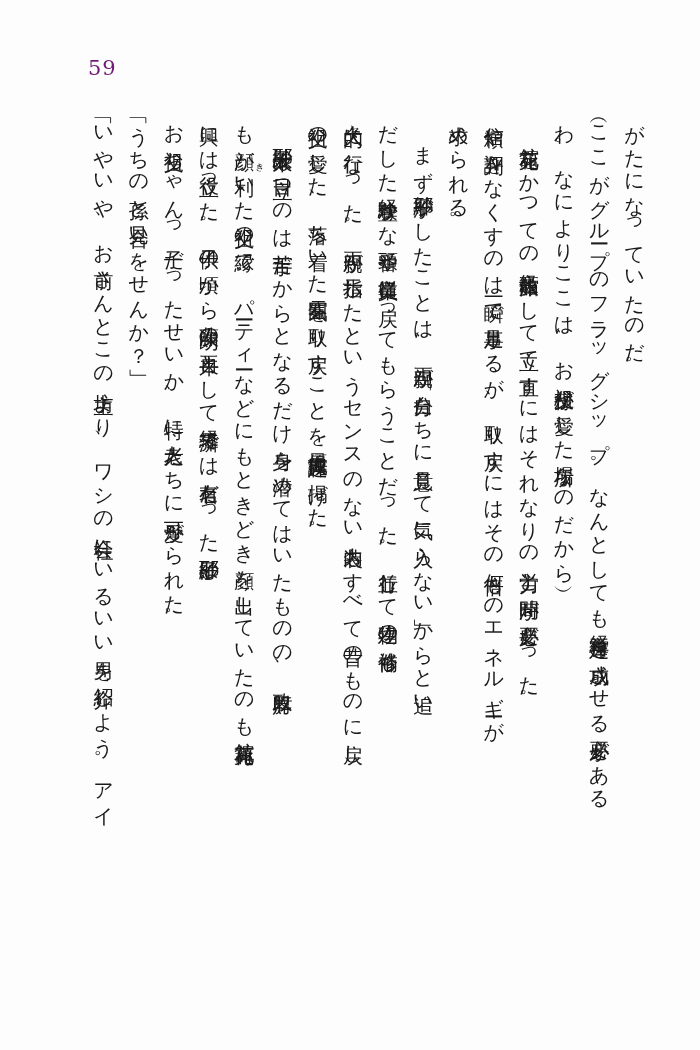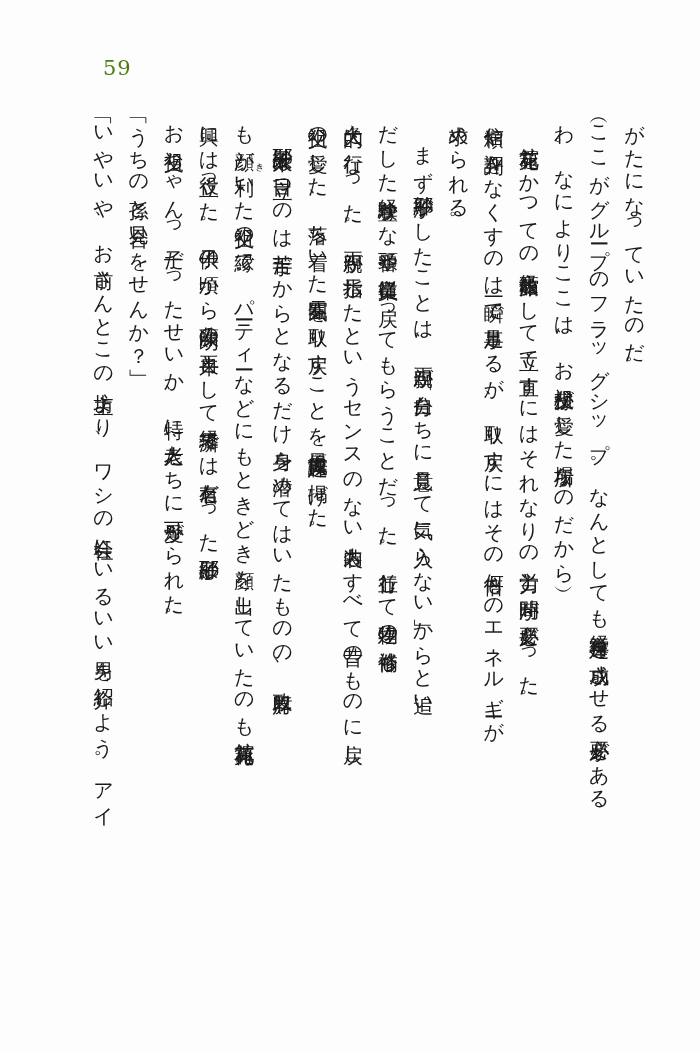--- a/index.html
+++ b/index.html
@@ -15,23 +15,23 @@
   }
   .page {
     position: relative;
     width: 700px;
     height: 1050px;
     background: #fdfdfd;
   }
   .page-number {
     position: absolute;
     top: 56px;
-    left: 103px;
+    left: 88px;
     font-size: 21px;
-    color: #4d7c0f;
+    color: #701a75;
     letter-spacing: 1px;
   }
   .text-block {
     position: absolute;
     top: 111px;
     right: 48px;
     height: 842px;
     writing-mode: vertical-rl;
     text-orientation: mixed;
     font-size: 20px;

